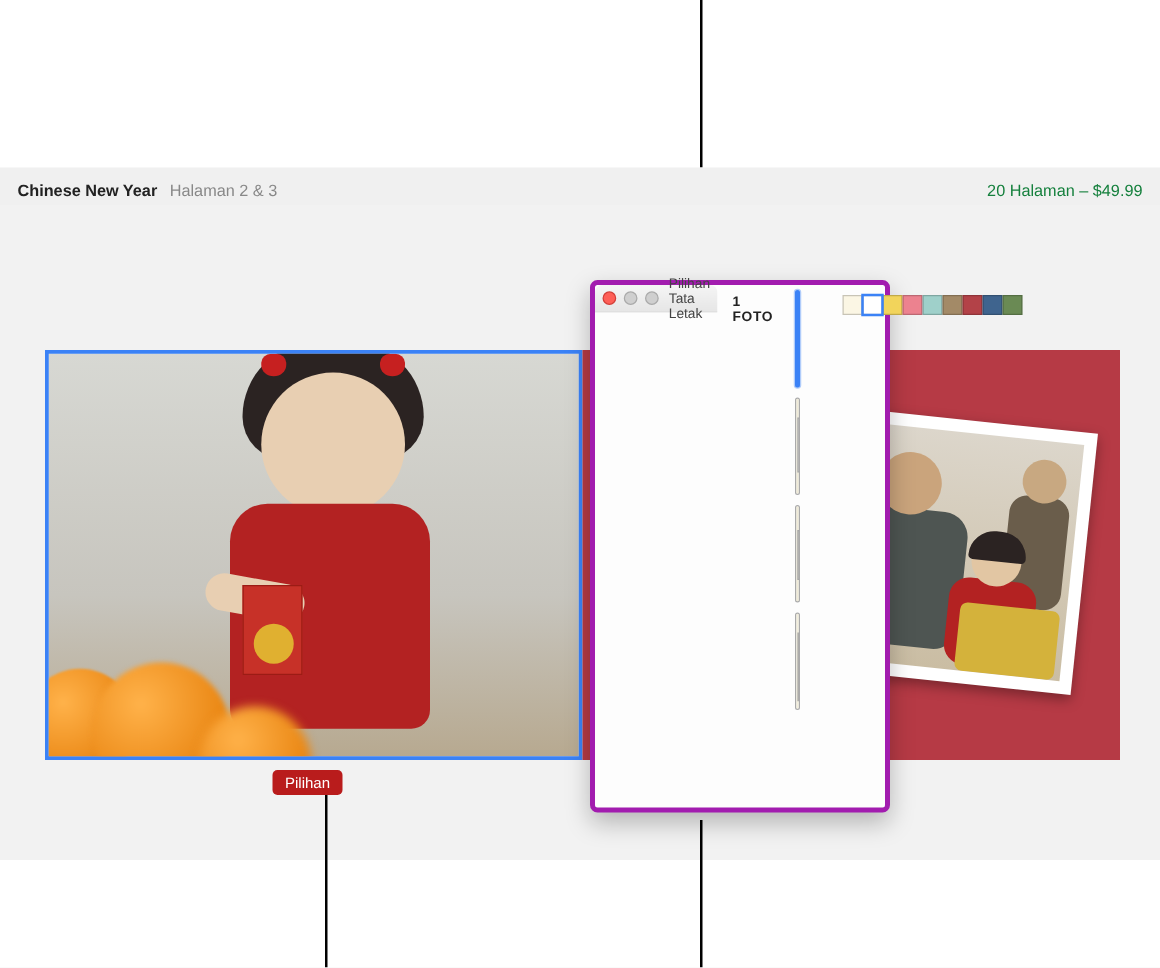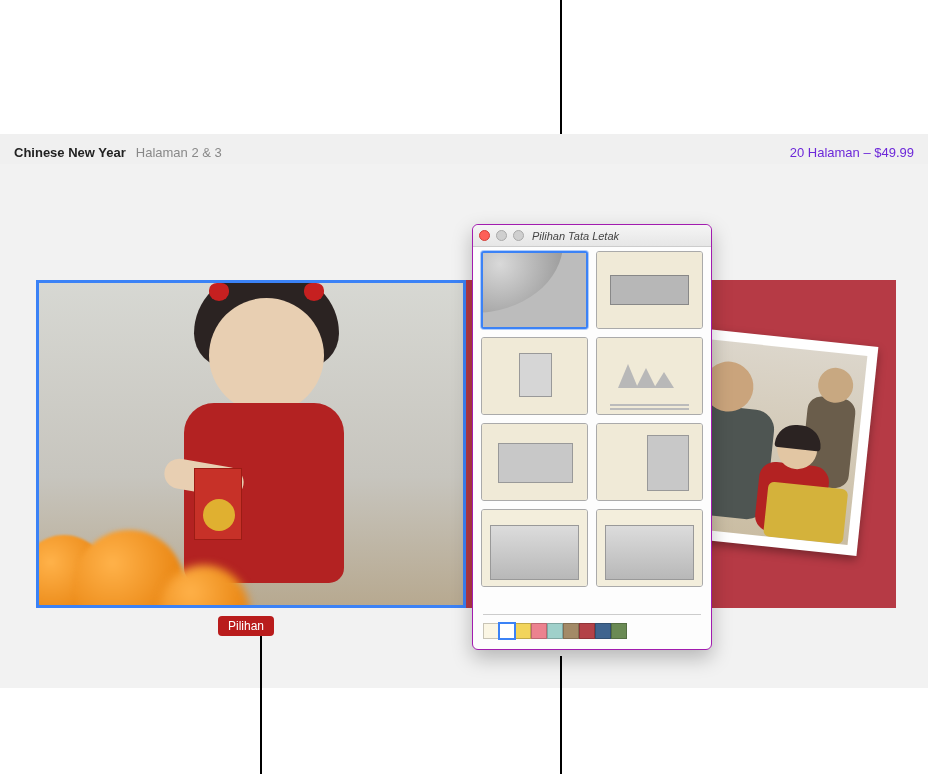--- a/index.html
+++ b/index.html
@@ -47,21 +47,21 @@
     }
     
     .header-page {
       margin-left: 10px;
       color: #888;
       text-align: right;
     }
     
     .header-right {
       margin-left: auto;
-      color: #6d28d9;
+      color: #15803d;
     }
     
     .editor-area {
       position: absolute;
       top: 164px;
       left: 0;
       right: 0;
       height: 524px;
       background: #f2f2f2;
     }
@@ -268,26 +268,25 @@
     }
     
     
     .popup {
       position: absolute;
       top: 60px;
       left: 472px;
       width: 240px;
       height: 426px;
       background: #fdfdfd;
-      border: 1px solid #a21caf;
+      border: 4px solid #a21caf;
       border-radius: 6px;
       box-shadow: 0 8px 20px rgba(0,0,0,0.25);
       display: flex;
-      flex-direction: column;
-      font-style: italic;
+      flex-direction: row;
     }
     
     .popup-titlebar {
       height: 22px;
       background: linear-gradient(#f5f5f5,#e6e6e6);
       border-bottom: 1px solid #ccc;
       border-radius: 6px 6px 0 0;
       display: flex;
       align-items: center;
       padding: 0 6px;
@@ -492,20 +491,21 @@
 
   <div class="popup">
     <div class="popup-titlebar">
       <div class="traffic">
         <div class="tl close"></div>
         <div class="tl min"></div>
         <div class="tl max"></div>
       </div>
       <span>Pilihan Tata Letak</span>
     </div>
+    <div class="popup-section-label">1 FOTO</div>
 
     <div class="layout-grid">
       <div class="layout-cell selected">
         <div class="thumb-full">
             <div class="wing"></div>
           </div>
       </div>
       <div class="layout-cell">
         <div class="thumb-pano"></div>
       </div>

